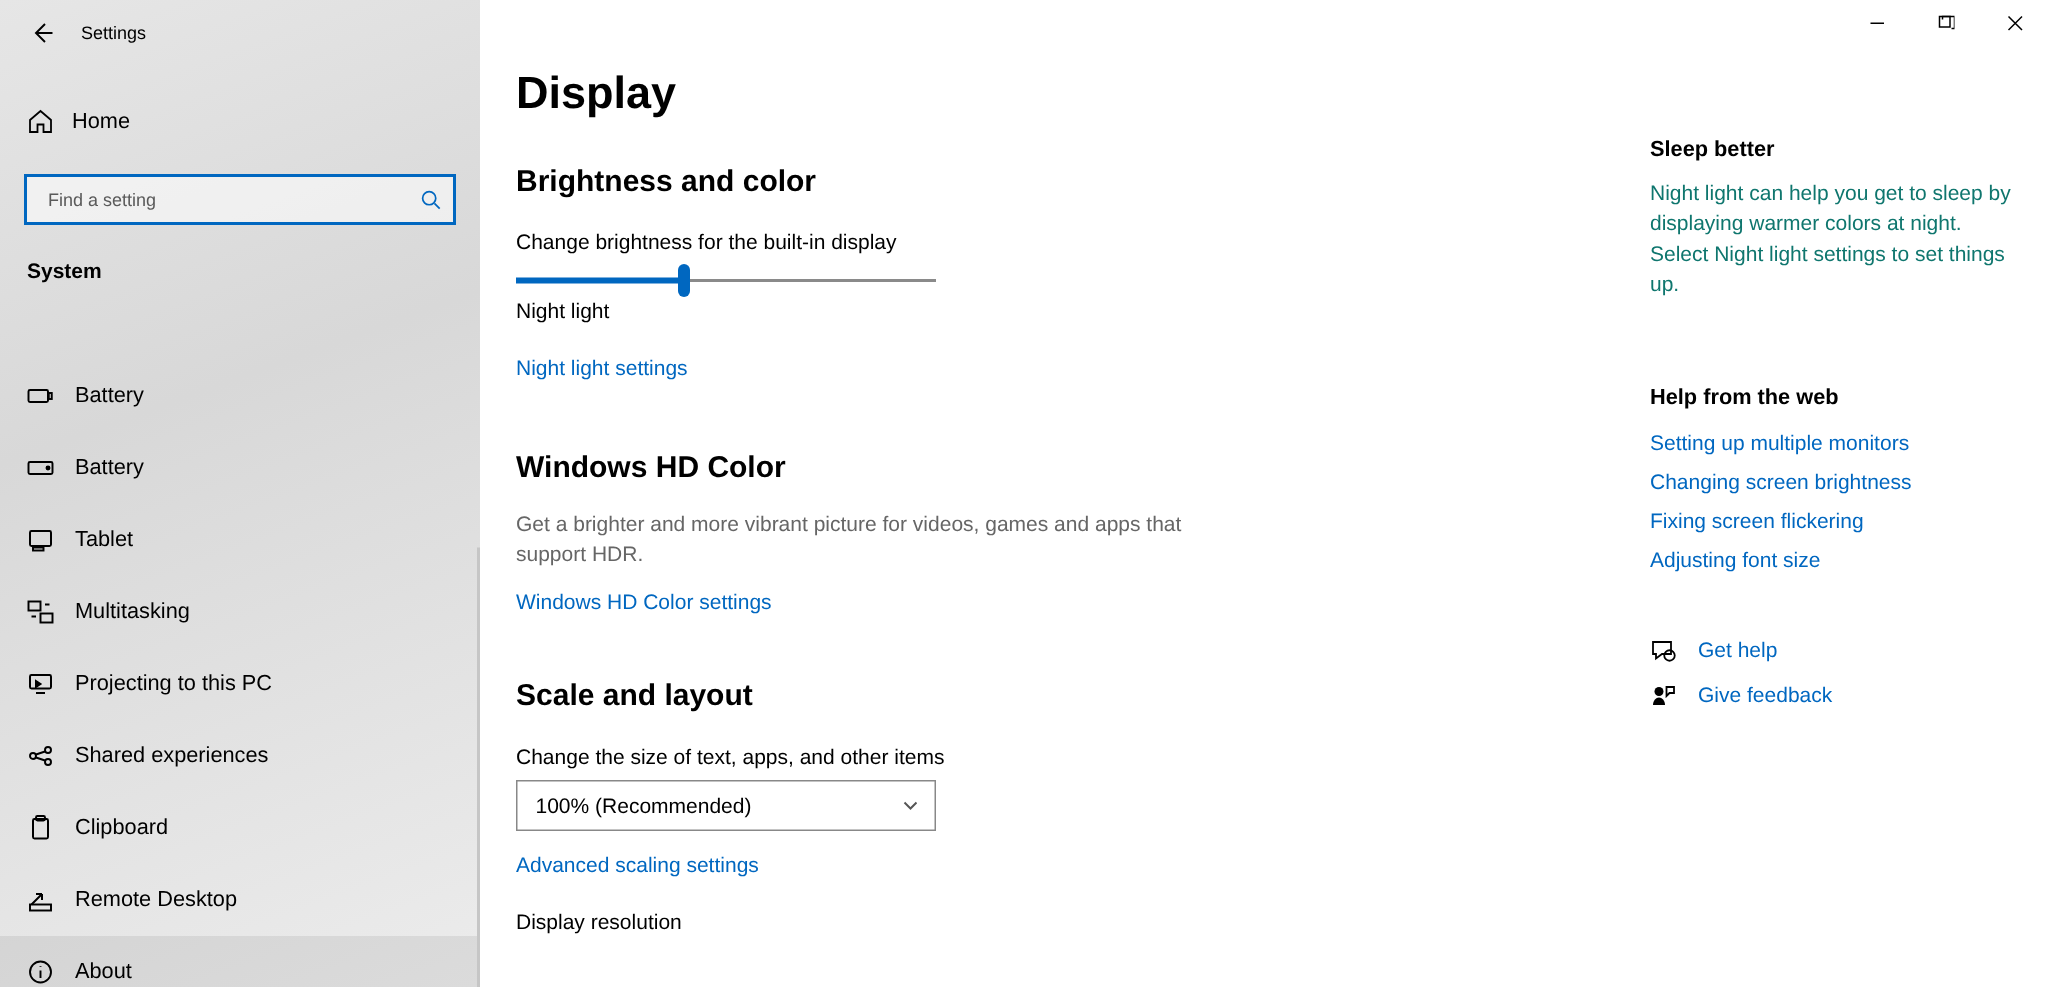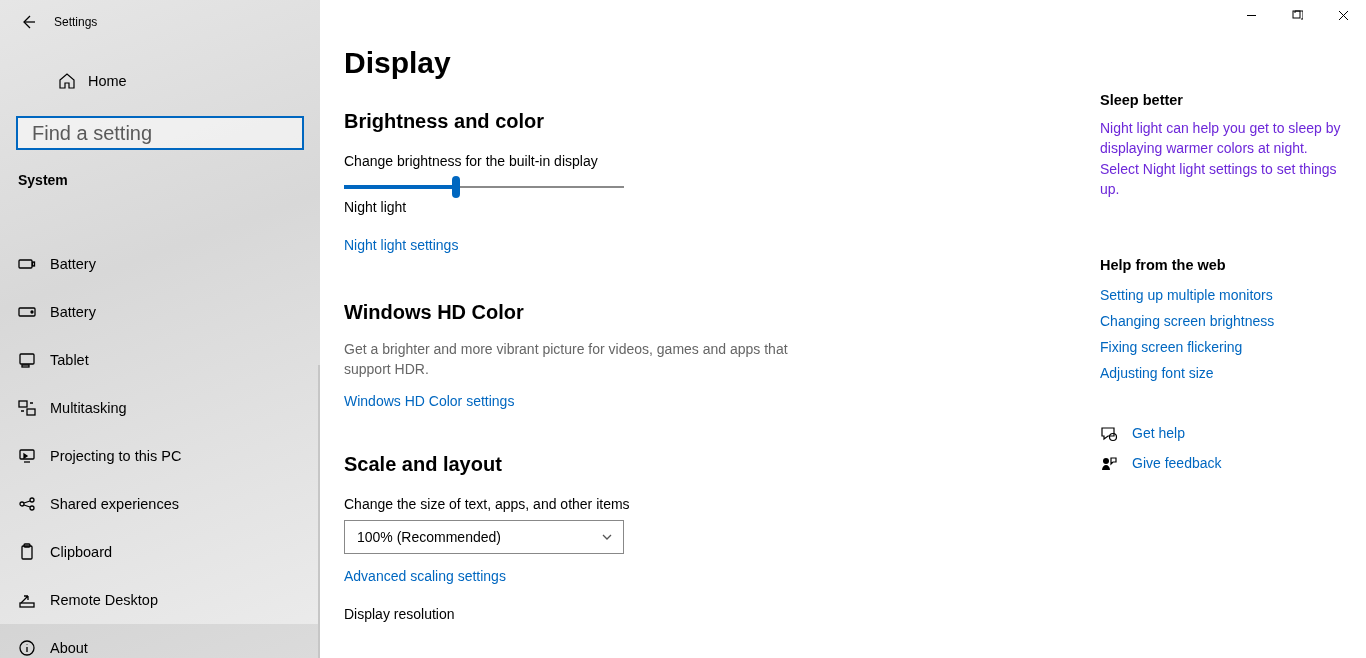--- a/index.html
+++ b/index.html
@@ -38,39 +38,38 @@
   .app-title {
     font-size: 12px;
     margin-left: 6px;
   }
   .home-row {
     display: flex; align-items: center;
     padding: 0 0 0 18px;
     height: 46px;
     margin-top: 14px;
     cursor: pointer;
-    margin-left: 40px;
   }
   .home-row .icon { width: 18px; height: 18px; margin-right: 12px; }
   .home-row .label { font-size: 14.5px; }
   .search-wrap {
     margin: 12px 16px 0 16px;
   }
   .search-box {
     width: 100%; height: 34px;
     border: 2px solid #0067c0;
     background: rgba(255,255,255,0.55);
     display: flex; align-items: center;
     padding: 0 8px 0 12px;
   }
   .search-box input {
     flex: 1;
     border: none; outline: none;
     background: transparent;
-    font-size: 20px;
+    font-size: 12px;
     color: #5a5a5a;
   }
   .search-box input::placeholder { color: #5a5a5a; }
   .search-box .search-ico { width: 14px; height: 14px; color: #0067c0; }
   .category-label {
     font-weight: 600;
     font-size: 14px;
     margin: 22px 0 0 18px;
   }
   .nav-list {
@@ -208,21 +207,21 @@
   }
   .right h3 {
     font-size: 14.5px;
     font-weight: 600;
     margin: 0 0 10px 0;
   }
   .right p {
     font-size: 14px;
     line-height: 1.45;
     margin: 0;
-    color: #6d28d9;
+    color: #0f766e;
   }
   .right .spacer { height: 58px; }
   .right .links a {
     display: block;
     color: #0067c0;
     font-size: 14px;
     margin-bottom: 10px;
     text-decoration: none;
     cursor: pointer;
   }

